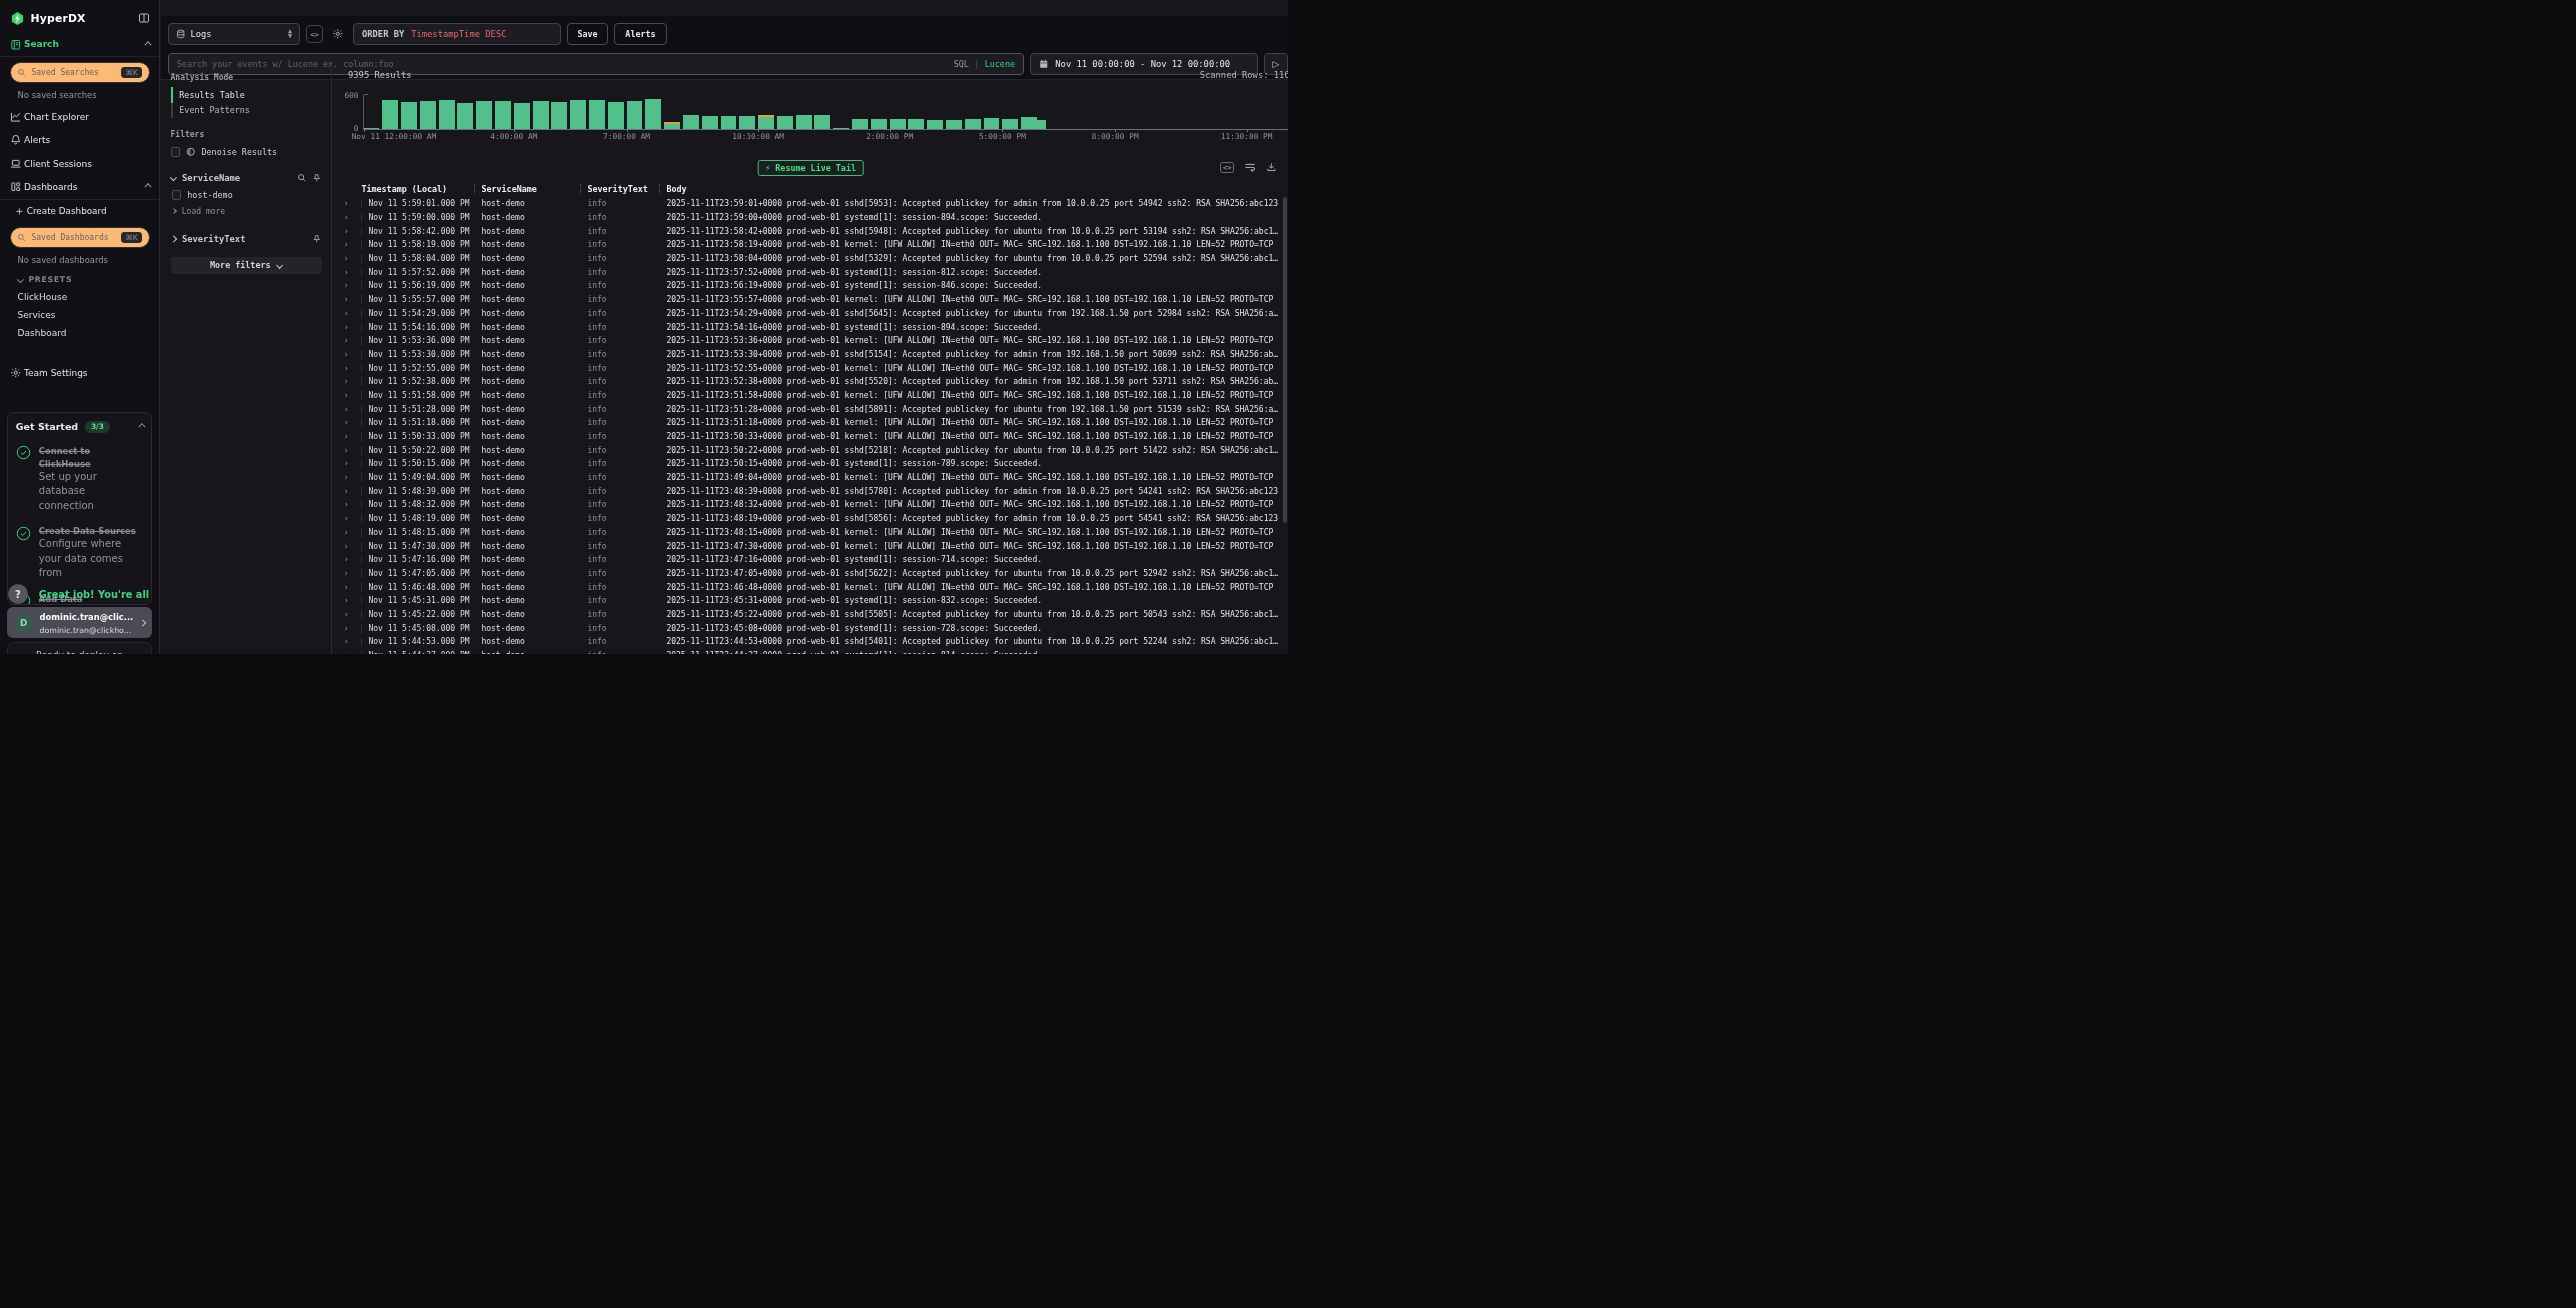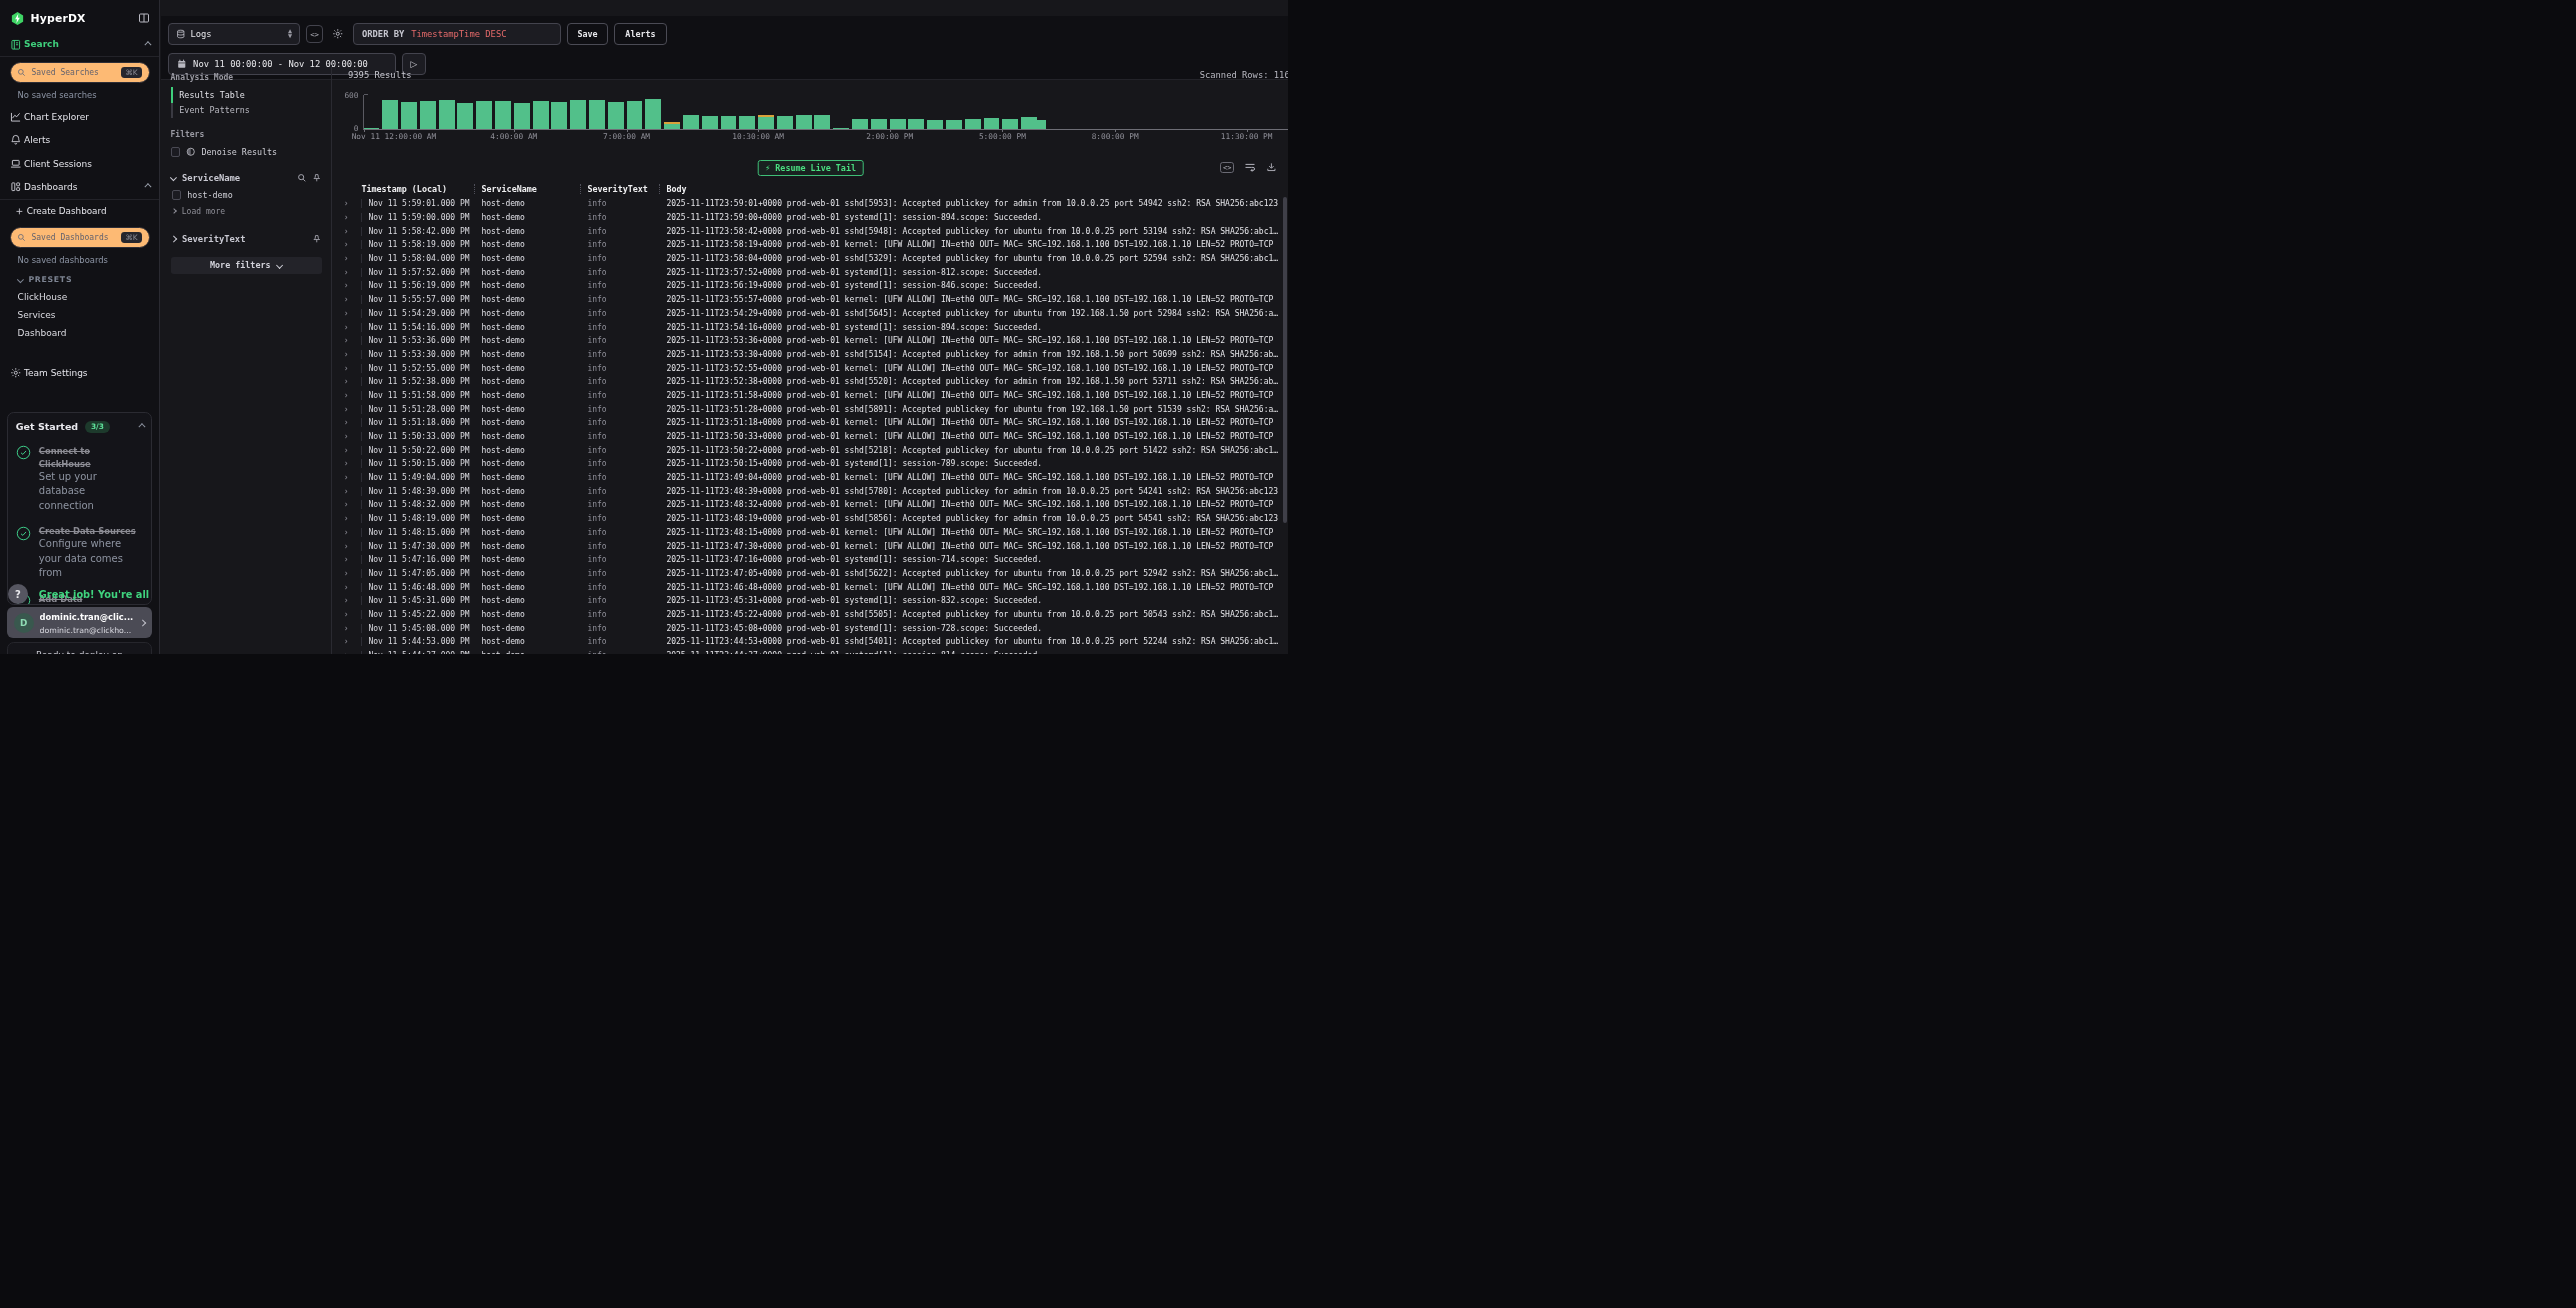--- a/index.html
+++ b/index.html
@@ -358,20 +358,28 @@
         </span>
         <div class="box orderby-box">
           <span class="kw">ORDER BY</span>
           <span class="qsalmon">TimestampTime DESC</span>
         </div>
         <button class="btn save">Save</button>
         <button class="btn alerts">Alerts</button>
       </div>
 
       <div class="tb-row tb-row2">
+        <div class="box search-box">
+          <span class="search-ph">Search your events w/ Lucene ex. column:foo</span>
+          <span class="lang">
+            <span class="sql">SQL</span>
+            <span class="bar-sep">|</span>
+            <span class="lucene">Lucene</span>
+          </span>
+        </div>
         <div class="box date-box">
           <span class="icon-flat">
             <svg width="9.5" height="9.5" viewBox="0 0 24 24" fill="#b9b9c2">
                 <rect x="3" y="5" width="18" height="17" rx="2"></rect>
                 <rect x="6" y="1.5" width="2.6" height="5" rx="1" fill="#b9b9c2"></rect>
                 <rect x="15.4" y="1.5" width="2.6" height="5" rx="1" fill="#b9b9c2"></rect>
                 <line x1="3" y1="10" x2="21" y2="10" stroke="#1c1c22" stroke-width="1.6"></line>
               </svg>
           </span>
           <span>Nov 11 00:00:00 - Nov 12 00:00:00</span>

